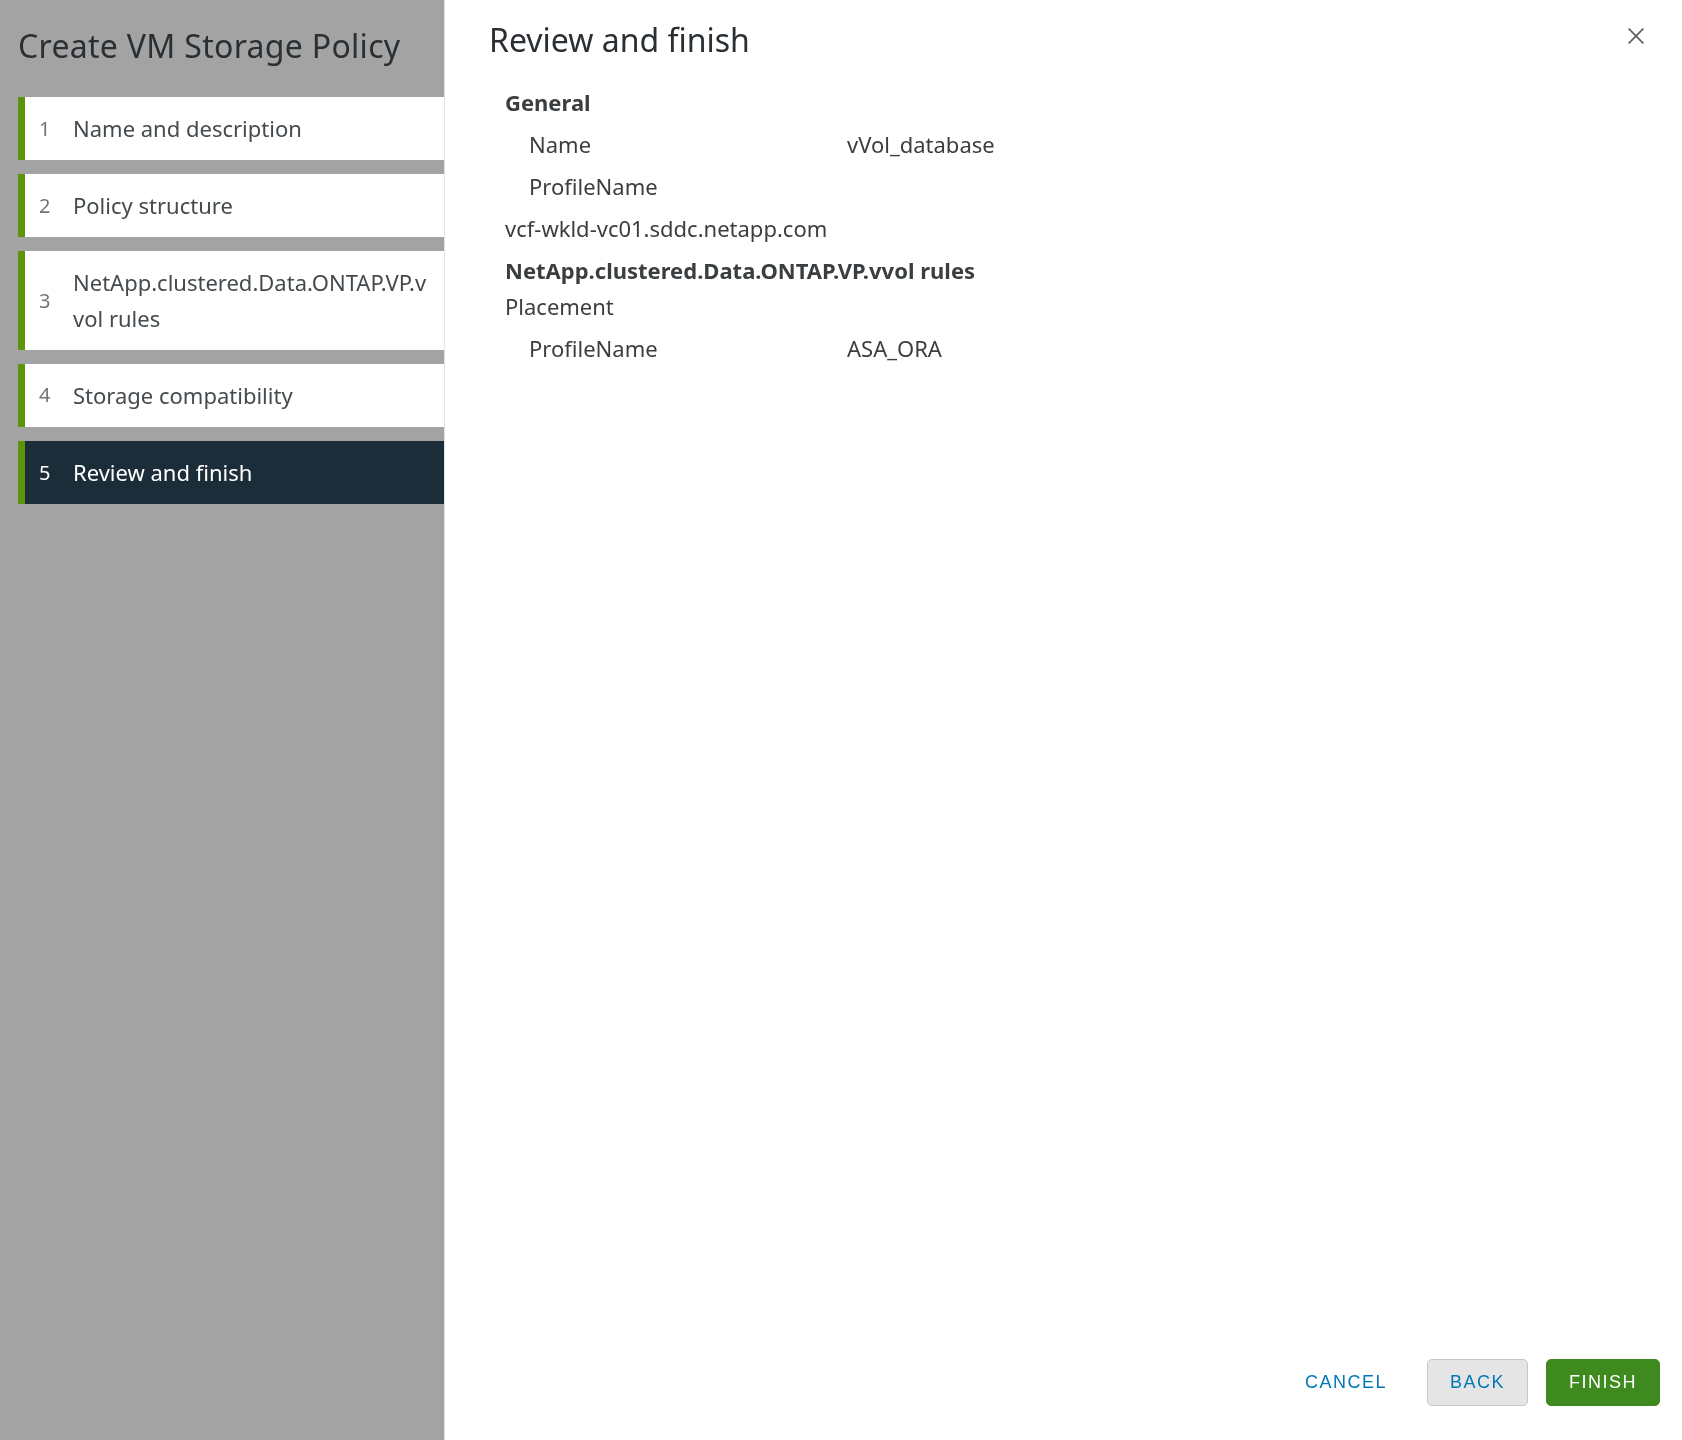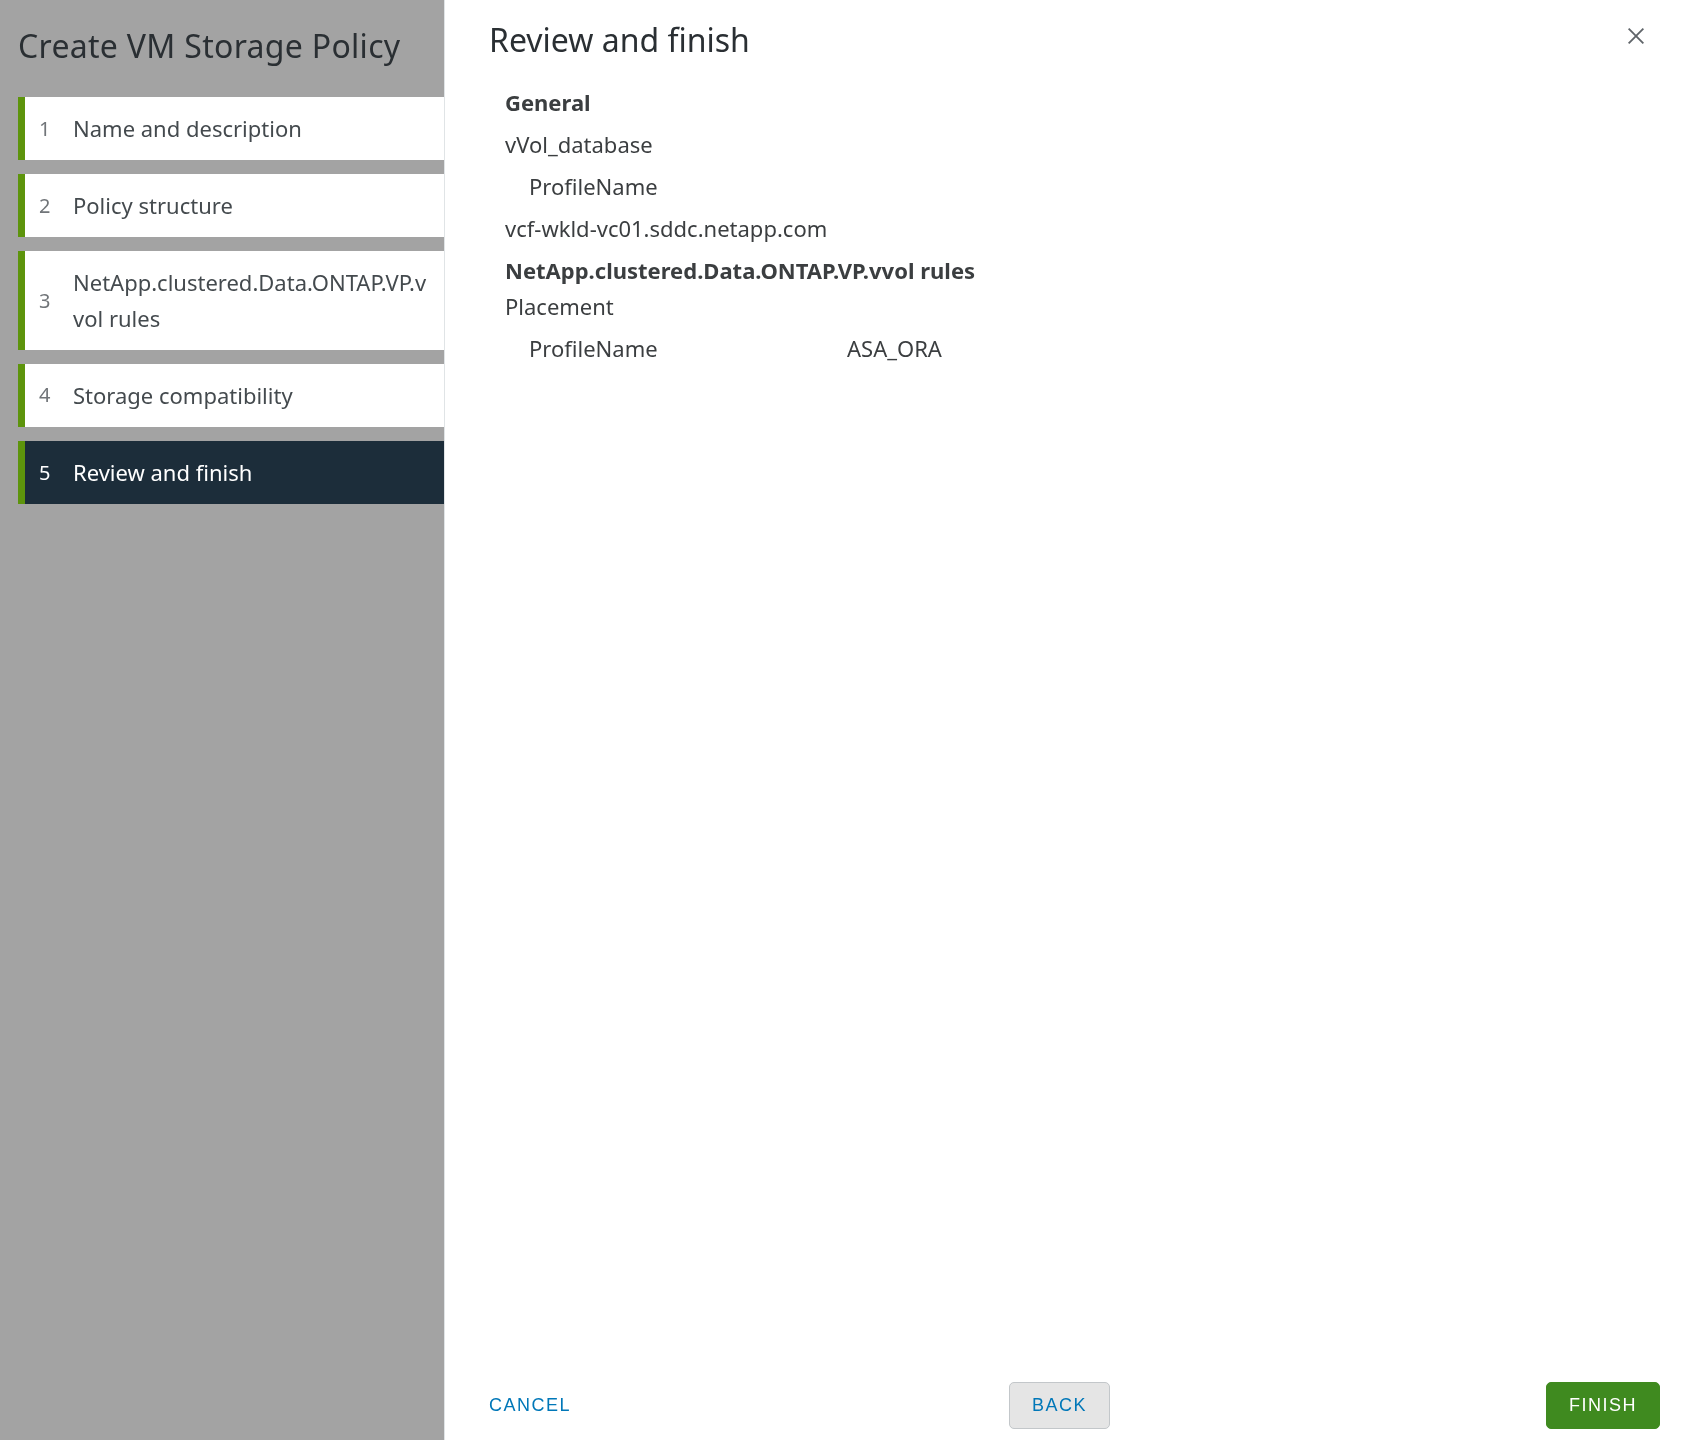--- a/index.html
+++ b/index.html
@@ -121,24 +121,24 @@
     }
     .subheading {
       margin-top: 6px;
       margin-bottom: 6px;
     }
     .subgroup {
       margin-bottom: 6px;
     }
     .footer {
       display: flex;
-      justify-content: space-between;
+      justify-content: flex-end;
       align-items: center;
       gap: 18px;
-      padding: 20px 22px 11px 22px;
+      padding: 20px 22px 34px 22px;
     }
     .btn {
       font-size: 18px;
       letter-spacing: 1.5px;
       border-radius: 5px;
       padding: 12px 22px;
       cursor: pointer;
       font-weight: 500;
       text-transform: uppercase;
     }
@@ -149,21 +149,20 @@
     }
     .btn-back {
       background: #e5e5e5;
       border: 1px solid #c3c7ca;
       color: #0077b8;
     }
     .btn-finish {
       background: #3f8a1f;
       border: 1px solid #3f8a1f;
       color: #ffffff;
-      margin-left: 20px;
     }
   </style>
 </head>
 <body>
 
 <aside class="wizard-sidebar">
   <h1 class="wizard-title">Create VM Storage Policy</h1>
   <nav class="step-list">
     <div class="step-item">
       <span class="step-num">1</span>
@@ -195,20 +194,21 @@
       <svg viewBox="0 0 24 24" fill="none" stroke="currentColor" stroke-width="2">
         <line x1="4" y1="4" x2="20" y2="20"></line>
         <line x1="20" y1="4" x2="4" y2="20"></line>
       </svg>
     </button>
   </header>
 
   <section class="review-body">
     <div class="section-heading">General</div>
     <div class="kv-row">
+      <div class="kv-label">Name</div>
       <div class="kv-value">vVol_database</div>
     </div>
     <div class="kv-row">
       <div class="kv-label">ProfileName</div>
       <div class="kv-value"></div>
     </div>
     <div class="kv-row">
       <div class="kv-value">vcf-wkld-vc01.sddc.netapp.com</div>
     </div>
 

